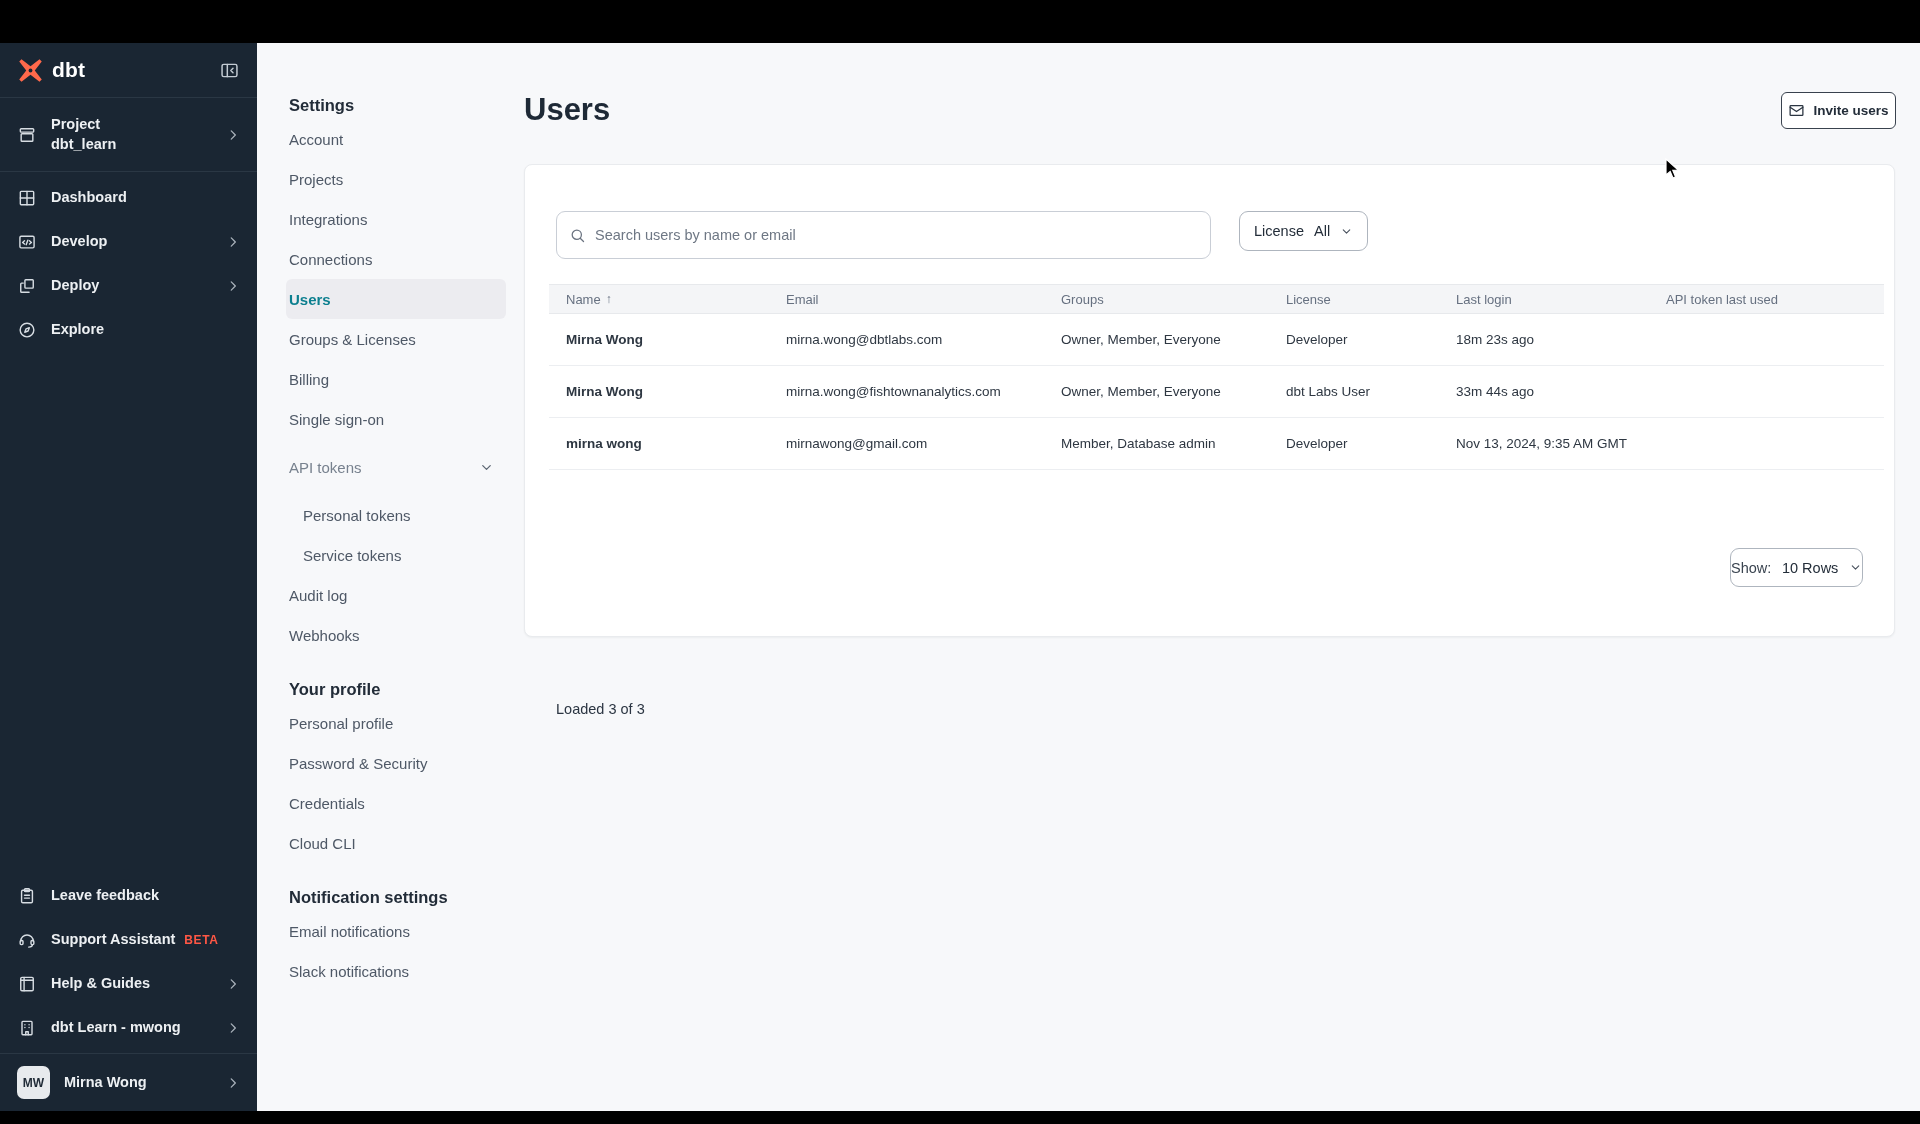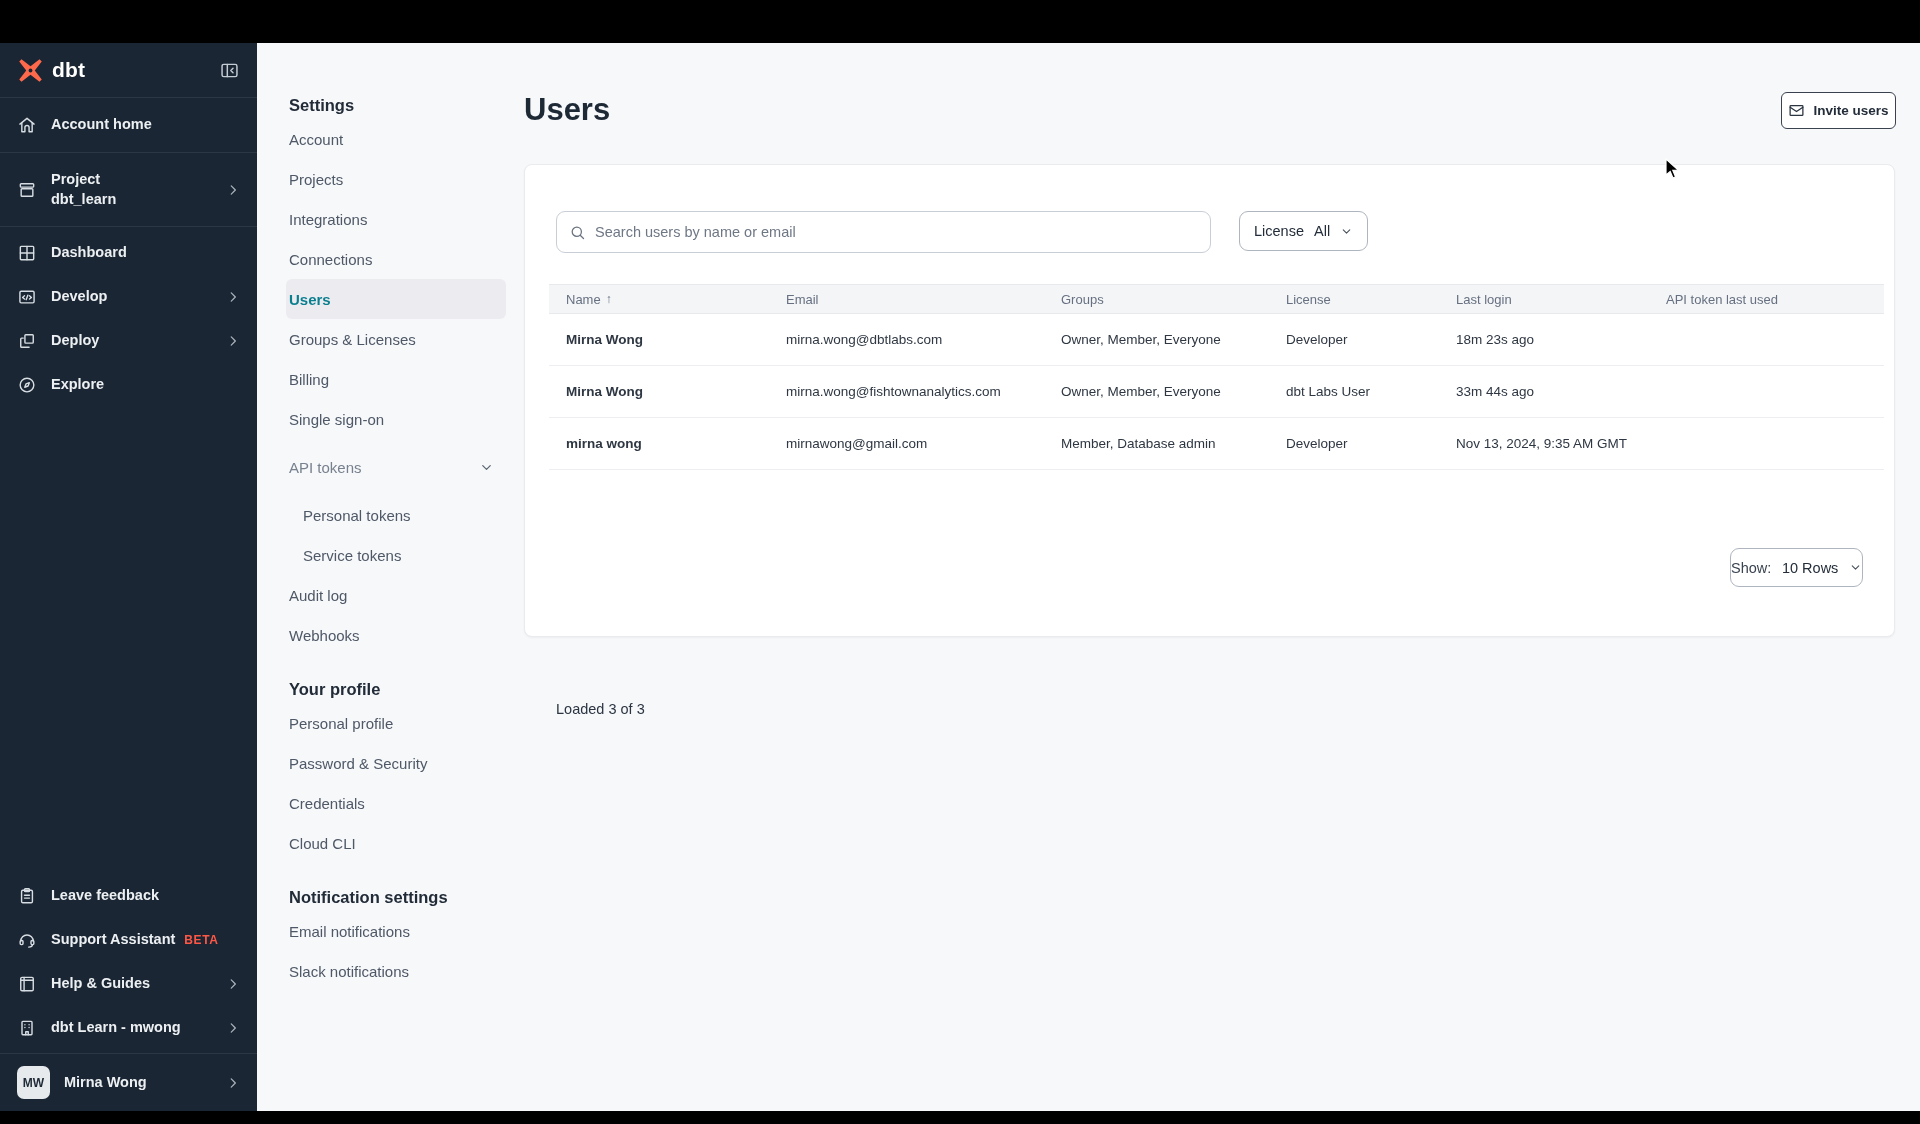--- a/index.html
+++ b/index.html
@@ -79,21 +79,21 @@
   }
   .invite-btn .ico { display:flex; color:#2b3542; }
 
   .card {
     position:absolute; left:524px; top:164px; width:1371px; height:473px;
     background:#fff; border:1px solid #e9ebee; border-radius:8px;
     box-shadow:0 1px 2px rgba(20,30,40,.05);
   }
   .search-row { position:absolute; top:46px; left:31px; display:flex; gap:28px; }
   .search-box {
-    width:655px; height:42px; border:1px solid #c9ced6; border-radius:9px; background:#fff;
+    width:655px; height:48px; border:1px solid #c9ced6; border-radius:9px; background:#fff;
     display:flex; align-items:center; padding:0 12px; gap:9px;
   }
   .search-box .ico { color:#6a7380; display:flex; }
   .search-box input {
     border:none; outline:none; flex:1; font-size:14.5px; font-family:"Liberation Sans",sans-serif; color:#2b3542; background:transparent;
   }
   .search-box input::placeholder { color:#6e7784; }
   .pill-btn {
     height:40px; border:1px solid #aeb5be; border-radius:9px; background:#fff;
     display:flex; align-items:center; padding:0 14px; gap:10px; font-size:14.5px; color:#232d39; cursor:pointer;
@@ -151,31 +151,20 @@
     </div>
     <span class="collapse-btn">
       <svg class="i" width="21" height="21" viewBox="0 0 24 24" fill="none" stroke="currentColor" stroke-width="1.7" stroke-linecap="round" stroke-linejoin="round">
         <rect x="3.5" y="5" width="17" height="14" rx="2"></rect>
           <path d="M9.5 5v14"></path>
           <path d="M16 9.5 L13.5 12 L16 14.5"></path>
       </svg>
     </span>
   </div>
   <div id="side-main">
-      <div class="side-item row-lg bordered">
-        <span class="ico">
-          <svg class="i" width="20" height="20" viewBox="0 0 24 24" fill="none" stroke="currentColor" stroke-width="1.7" stroke-linecap="round" stroke-linejoin="round">
-            <path d="M3.5 11 L12 4 L20.5 11"></path>
-            <path d="M5.8 9.2 V20 H9.5 V15 a2.5 2.5 0 0 1 5 0 V20 H18.2 V9.2"></path>
-          </svg>
-        </span>
-        <div class="lbl">
-          <div>Account home</div>
-        </div>
-      </div>
       <div class="side-item row-xl bordered">
         <span class="ico">
           <svg class="i" width="20" height="20" viewBox="0 0 24 24" fill="none" stroke="currentColor" stroke-width="1.7" stroke-linecap="round" stroke-linejoin="round">
             <rect x="4" y="4.5" width="16" height="4" rx="1"></rect>
             <rect x="5" y="10.5" width="14" height="9" rx="1"></rect>
           </svg>
         </span>
         <div class="lbl">
           <div>Project</div>
           <div class="sub">dbt_learn</div>

